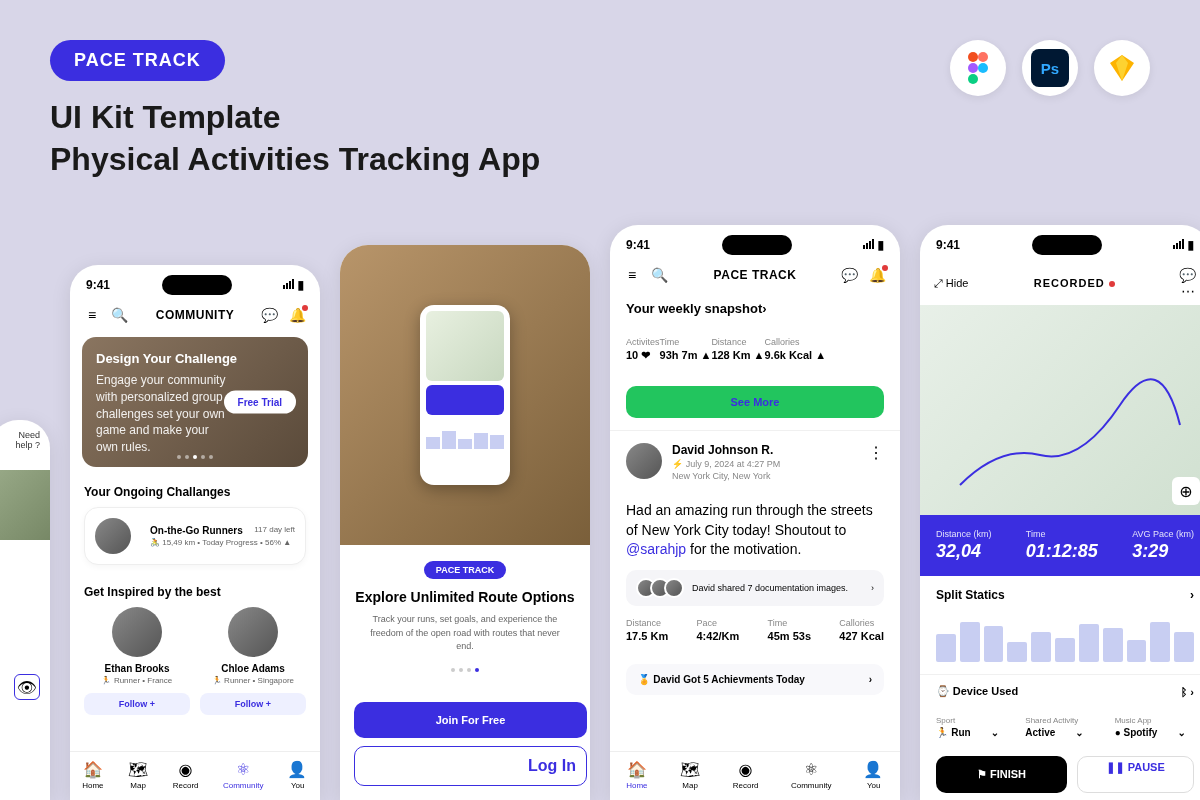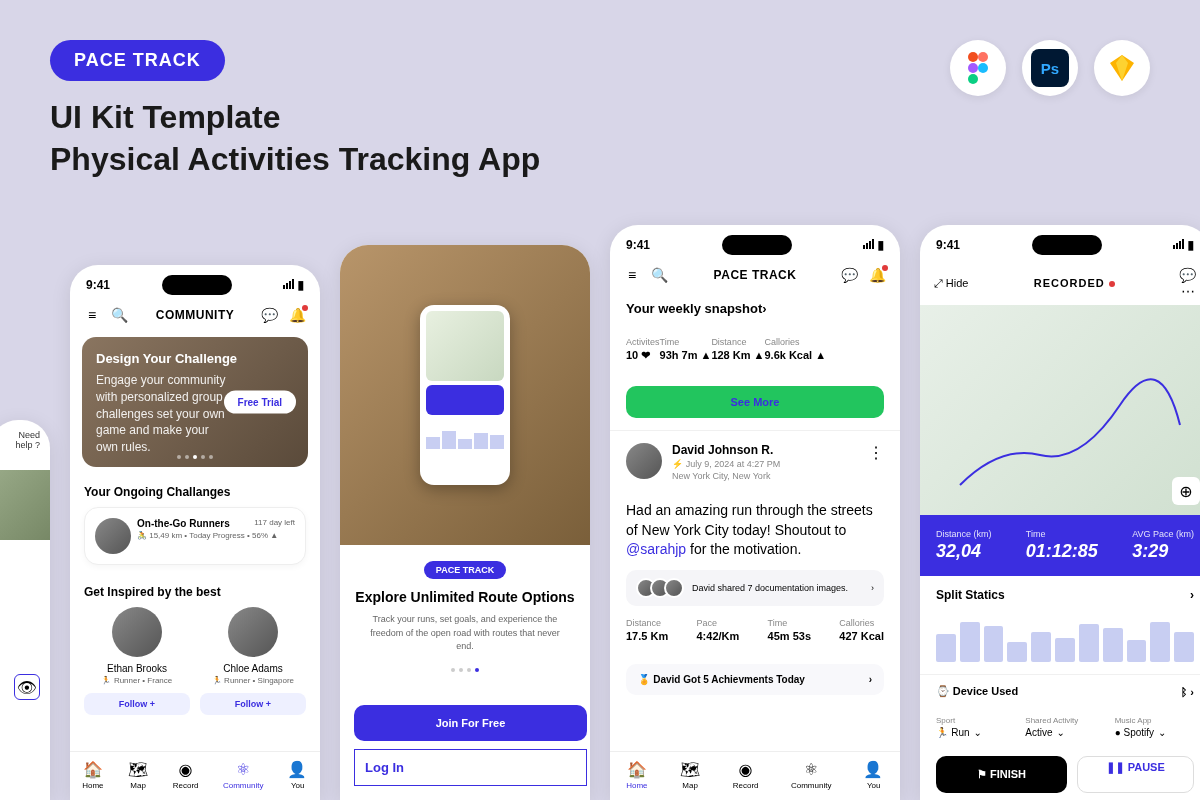--- a/index.html
+++ b/index.html
@@ -26,48 +26,48 @@
 .hero{margin:8px 12px;border-radius:14px;overflow:hidden;position:relative;height:130px;background:linear-gradient(135deg,#8a7560,#5a4a3a)}
 .hero-content{position:absolute;inset:0;padding:14px;color:#fff}
 .hero-title{font-size:13px;font-weight:600;margin-bottom:6px}
 .hero-desc{font-size:12px;line-height:1.4;opacity:0.9;max-width:130px}
 .hero-btn{position:absolute;right:12px;top:50%;transform:translateY(-50%);background:#fff;color:#3b2ee0;padding:6px 14px;border-radius:14px;font-size:10px;font-weight:600}
 .dots{position:absolute;bottom:8px;left:50%;transform:translateX(-50%);display:flex;gap:4px}
 .dot{width:4px;height:4px;background:rgba(255,255,255,0.5);border-radius:50%}
 .dot.active{background:#fff}
 .sect{padding:10px 14px}
 .sect-title{font-size:12px;font-weight:600;margin-bottom:8px}
-.card{background:#fff;border:1px solid #eee;border-radius:14px;padding:10px;display:flex;gap:6px;box-shadow:0 2px 6px rgba(0,0,0,0.04)}
+.card{background:#fff;border:1px solid #eee;border-radius:14px;padding:10px;display:flex;gap:19px;align-items:center;box-shadow:0 2px 6px rgba(0,0,0,0.04)}
 .avatar{width:36px;height:36px;border-radius:50%;background:linear-gradient(135deg,#888,#555);flex-shrink:0}
 .card-body{flex:1}
 .card-title{font-size:10px;font-weight:700}
 .card-meta{font-size:8px;color:#666;margin-top:2px}
 .card-right{font-size:8px;color:#666}
 .people{display:flex;gap:10px}
 .person{flex:1;text-align:center}
 .person .avatar{width:50px;height:50px;margin:0 auto 6px}
-.person-name{font-size:10px;font-weight:400}
+.person-name{font-size:10px;font-weight:700}
 .person-meta{font-size:8px;color:#666;margin-top:2px}
 .follow{background:#eef0ff;color:#3b2ee0;padding:6px;border-radius:8px;font-size:9px;font-weight:600;margin-top:8px;text-align:center}
 .navbar{position:absolute;bottom:0;left:0;right:0;background:#fff;border-top:1px solid #eee;display:flex;justify-content:space-around;padding:8px 0 10px}
 .nav-item{text-align:center;font-size:8px}
 .nav-ic{font-size:16px;margin-bottom:2px}
 .nav-item.active{color:#3b2ee0}
 .onboard{position:relative;height:100%}
 .onboard-img{height:300px;background:linear-gradient(135deg,#b8956a,#7a5f3a);position:relative}
 .mini-phone{position:absolute;left:50%;top:50%;transform:translate(-50%,-50%);width:90px;height:180px;background:#fff;border-radius:14px;padding:6px;box-shadow:0 4px 16px rgba(0,0,0,0.3)}
 .mini-map{height:70px;background:linear-gradient(135deg,#e8f0e0,#c8d8c0);border-radius:6px}
 .mini-bar{height:30px;background:#3b2ee0;border-radius:6px;margin-top:4px}
 .onboard-body{padding:14px;text-align:center}
 .onboard-badge{display:inline-block;background:#3b2ee0;color:#fff;padding:4px 12px;border-radius:10px;font-size:9px;font-weight:700;margin-bottom:10px}
 .onboard-title{font-size:14px;font-weight:700;margin-bottom:8px}
 .onboard-desc{font-size:9px;color:#666;line-height:1.5;padding:0 10px}
 .onboard-btns{position:absolute;bottom:14px;left:14px;right:3px}
 .btn-primary{background:#3b2ee0;color:#fff;padding:12px;border-radius:10px;font-size:11px;font-weight:600;text-align:center;margin-bottom:8px}
-.btn-outline{border:1px solid #3b2ee0;color:#3b2ee0;padding:10px;border-radius:0;font-size:13px;font-weight:600;text-align:left}
+.btn-outline{border:1px solid #3b2ee0;color:#3b2ee0;padding:10px;border-radius:10px;font-size:16px;font-weight:600;text-align:right}
 .snap{padding:12px 16px}
 .snap-head{display:flex;justify-content:flex-start;align-items:center;font-size:13px;font-weight:600}
 .snap-grid{display:flex;margin-top:21px}
 .snap-cell{text-align:left}
 .snap-label{font-size:9px;color:#888}
 .snap-val{font-size:11px;font-weight:700;margin-top:2px}
 .see-more{background:#22c55e;color:#3b2ee0;padding:10px;border-radius:10px;font-size:11px;font-weight:600;text-align:center;margin:12px 16px}
 .post{padding:12px 16px;border-top:1px solid #f0f0f0}
 .post-head{display:flex;gap:10px;align-items:flex-start}
 .post-name{font-size:12px;font-weight:700}
@@ -86,21 +86,21 @@
 .bigstat-label{font-size:9px;opacity:0.85}
 .bigstat-val{font-size:18px;font-weight:700;font-style:italic;margin-top:2px}
 .split{padding:12px 16px}
 .split-head{display:flex;justify-content:space-between;align-items:center;font-size:12px;font-weight:600}
 .bars{display:flex;gap:4px;align-items:flex-end;height:50px;margin-top:10px}
 .bar{flex:1;background:#c8cef2;border-radius:2px}
 .device{padding:10px 16px;display:flex;justify-content:space-between;align-items:center;font-size:11px;font-weight:600;border-top:1px solid #f0f0f0}
 .selects{display:flex;gap:10px;padding:8px 16px}
 .sel{flex:1}
 .sel-label{font-size:8px;color:#888}
-.sel-val{font-size:10px;font-weight:400;margin-top:2px;display:flex;align-items:center;gap:4px}
+.sel-val{font-size:10px;font-weight:700;margin-top:2px;display:flex;align-items:center;gap:20px}
 .bottom-btns{display:flex;gap:10px;padding:10px 16px}
 .btn-finish{flex:1;background:#000;color:#fff;padding:12px;border-radius:10px;font-size:11px;font-weight:700;text-align:center}
 .btn-pause{flex:1;border:1px solid #ddd;color:#3b2ee0;padding:4px;border-radius:10px;font-size:11px;font-weight:700;text-align:center}
 .p0-content{padding:10px;font-size:9px;text-align:right;color:#333}
 .sigbars{display:inline-flex;align-items:flex-end;gap:1px}
 .sigbars span{width:2px;background:#000}
 </style>
 </head>
 <body>
 

